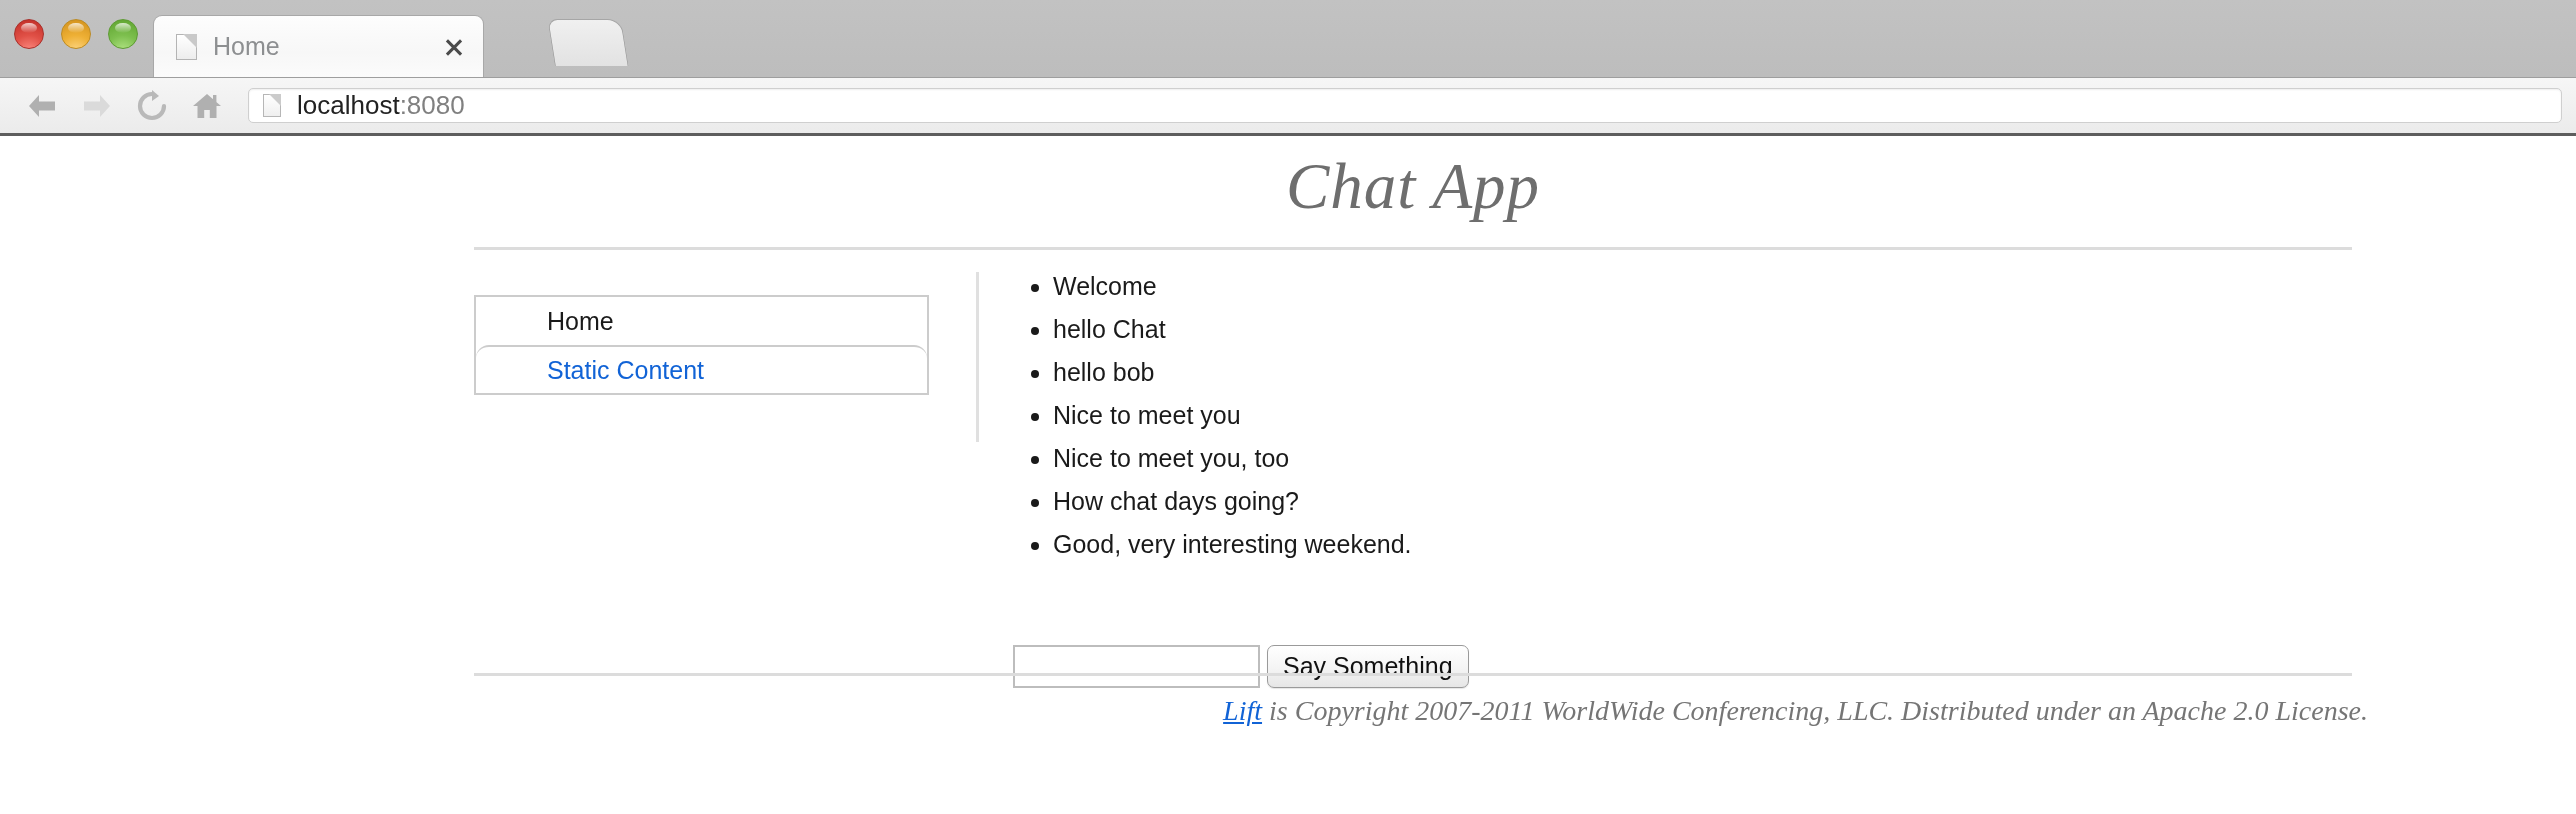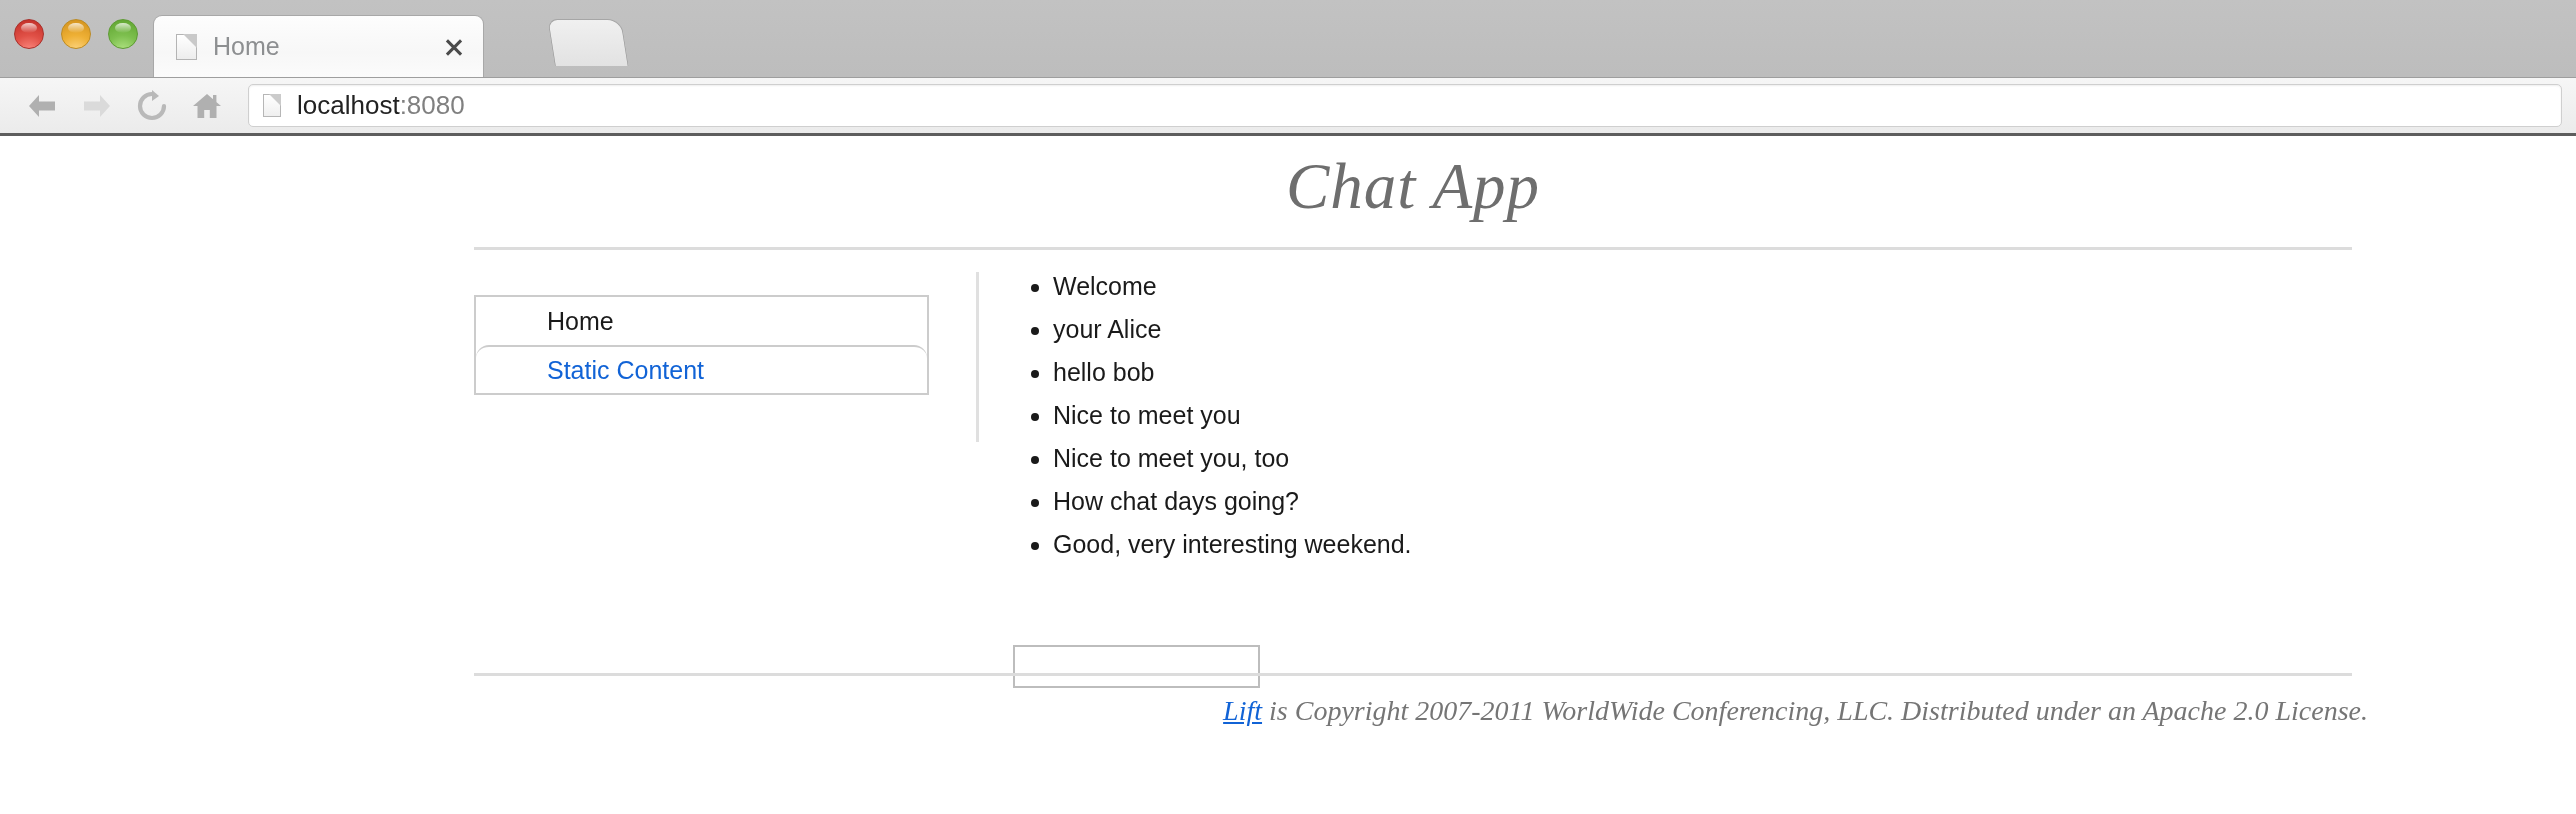--- a/index.html
+++ b/index.html
@@ -135,21 +135,21 @@
   .nav-btn {
     width: 55px; height: 43px;
     display: flex;
     align-items: center;
     justify-content: center;
     flex: 0 0 auto;
   }
   .nav-btn svg { display: block; }
   .urlbar {
     flex: 1 1 auto;
-    height: 43px;
+    height: 35px;
     margin-left: 14px;
     background: #ffffff;
     border: 1px solid #cfcfcf;
     border-radius: 5px;
     box-shadow: inset 0 1px 2px rgba(0,0,0,.07);
     display: flex;
     align-items: center;
     padding: 0 14px;
   }
   .url-favicon {
@@ -397,31 +397,32 @@
         <div class="menu-item is-link">
           <span>Static Content</span>
         </div>
       </div>
 
       <div class="v-divider"></div>
 
       <div class="chat">
         <ul class="chat-list">
           <li>Welcome</li>
-          <li>your Alice</li>
+          <li>hello Chat</li>
           <li>hello bob</li>
           <li>Nice to meet you</li>
           <li>Nice to meet you, too</li>
           <li>How chat days going?</li>
           <li>Good, very interesting weekend.</li>
         </ul>
       </div>
 
       <div class="say-row">
         <input class="say-input" type="text" placeholder="" style="">
+        <button class="say-button">Say Something</button>
       </div>
 
       <hr class="rule rule-bottom">
 
       <div class="footer"><span class="footer-link">Lift</span><span> is Copyright 2007-2011 WorldWide Conferencing, LLC. Distributed under an Apache 2.0 License.</span></div>
 
     </div>
   </div>
 </div>
 

